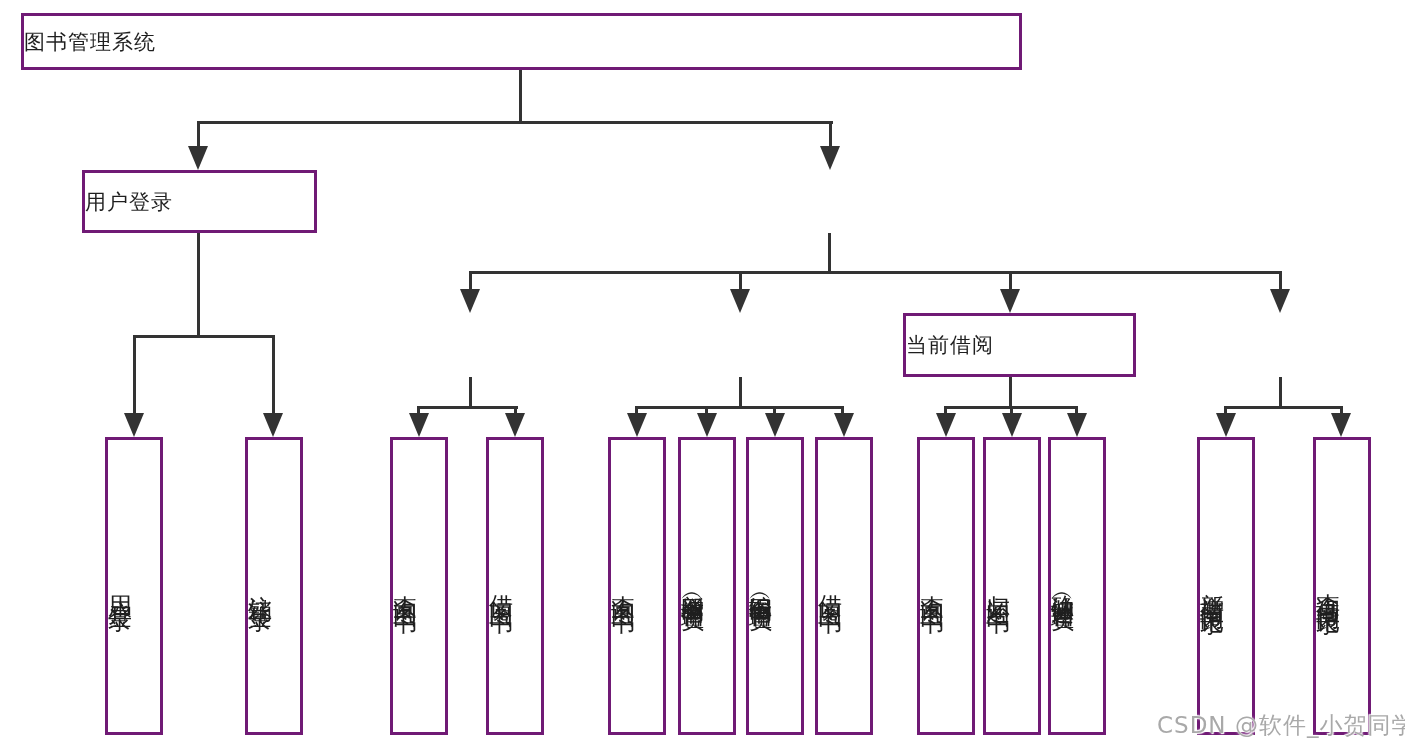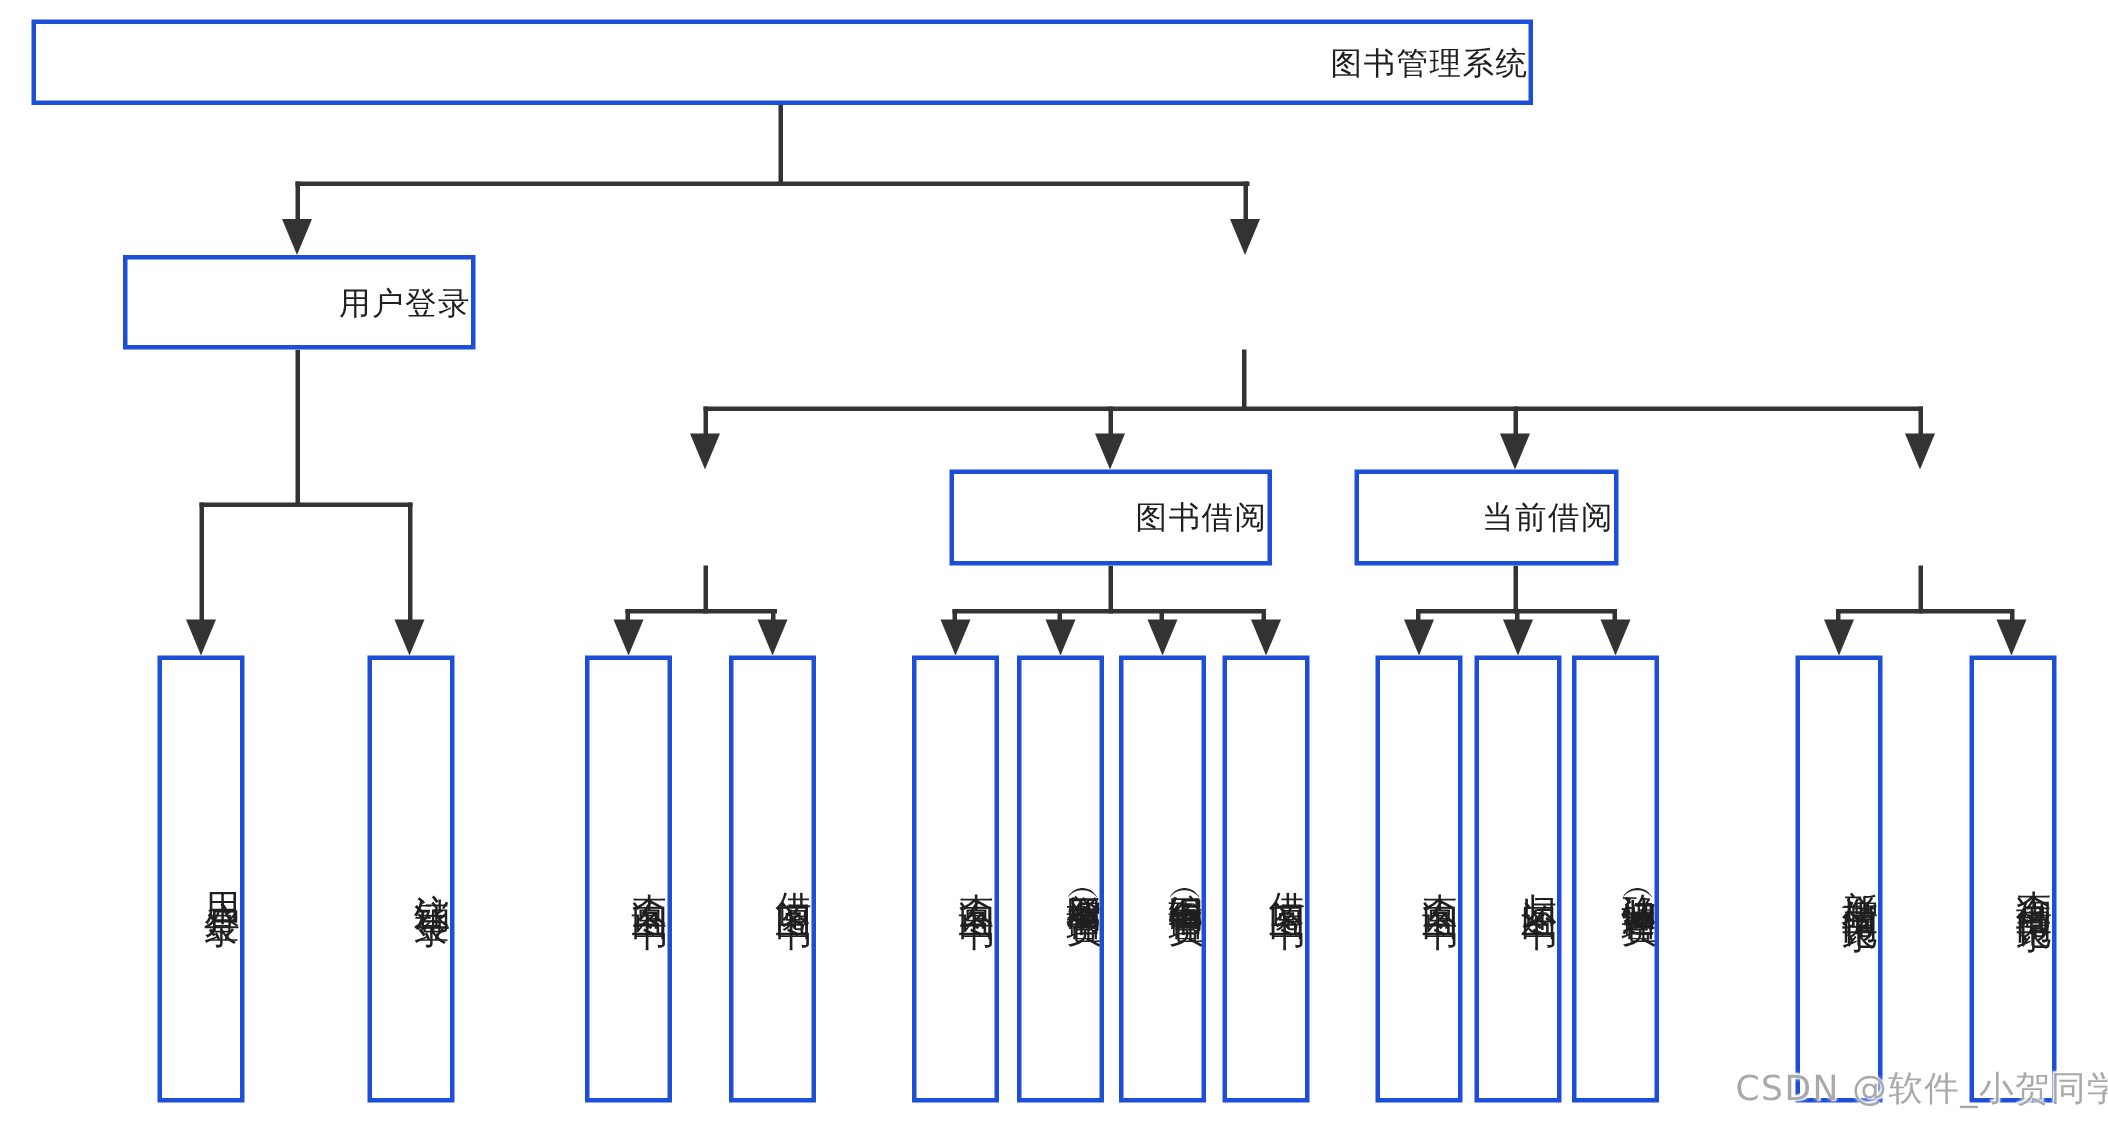--- a/index.html
+++ b/index.html
@@ -1,22 +1,22 @@
 <!DOCTYPE html>
 <html><head>
 <meta charset="utf-8">
 <style>
   html,body{margin:0;padding:0;background:#ffffff;}
   .canvas{
     position:relative;width:1405px;height:747px;background:#ffffff;
     font-family:"DejaVu Sans",sans-serif;overflow:hidden;
   }
   .box{
-    position:absolute;box-sizing:border-box;border:3px solid #1d4ed8;background:#ffffff;
-    display:flex;align-items:center;justify-content:flex-end;
+    position:absolute;box-sizing:border-box;border:3px solid #701a75;background:#ffffff;
+    display:flex;align-items:center;justify-content:flex-start;
   }
   .lbl{font-size:21px;color:#1f1f1f;letter-spacing:1px;white-space:nowrap;}
   .leaf{top:437px;width:58px;height:298px;}
   .vlbl{
     writing-mode:vertical-rl;text-orientation:mixed;
     font-size:24px;color:#1f1f1f;letter-spacing:5px;line-height:1;white-space:nowrap;
   }
   .hl{position:absolute;height:3px;background:#333333;}
   .vl{position:absolute;width:3px;background:#333333;}
   .ah{
@@ -95,24 +95,21 @@
   <div class="ah" style="left:1331px;top:413px"></div>
 
   <div class="box" style="left:21px;top:13px;width:1001px;height:57px">
     <span class="lbl">图书管理系统</span>
   </div>
 
   <div class="box" style="left:82px;top:170px;width:235px;height:63px">
     <span class="lbl">用户登录</span>
   </div>
 
-  <div class="box" style="left:633px;top:313px;width:215px;height:64px">
-    <span class="lbl">图书借阅</span>
-  </div>
-  <div class="box" style="left:903px;top:313px;width:176px;height:64px">
+  <div class="box" style="left:903px;top:313px;width:233px;height:64px">
     <span class="lbl">当前借阅</span>
   </div>
 
   <div class="box leaf" style="left:105px">
     <span class="vlbl">用户登录</span>
   </div>
   <div class="box leaf" style="left:245px">
     <span class="vlbl">注销登录</span>
   </div>
   <div class="box leaf" style="left:390px">

